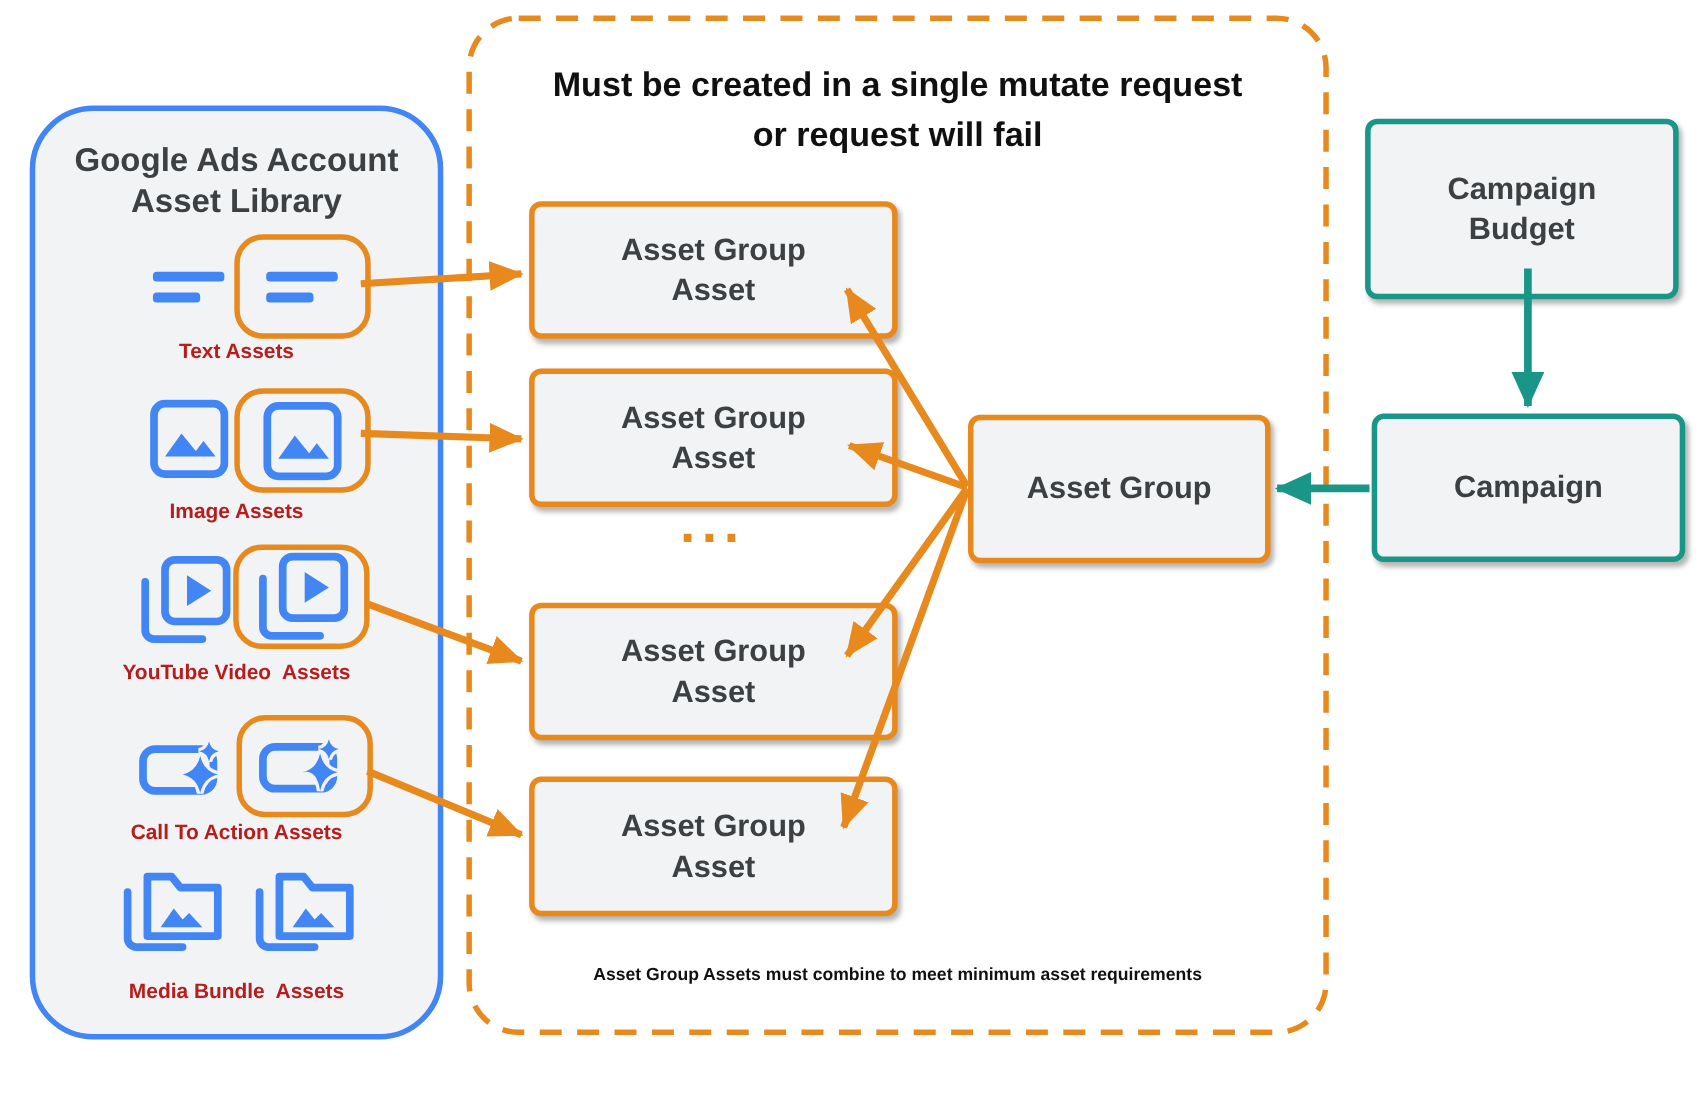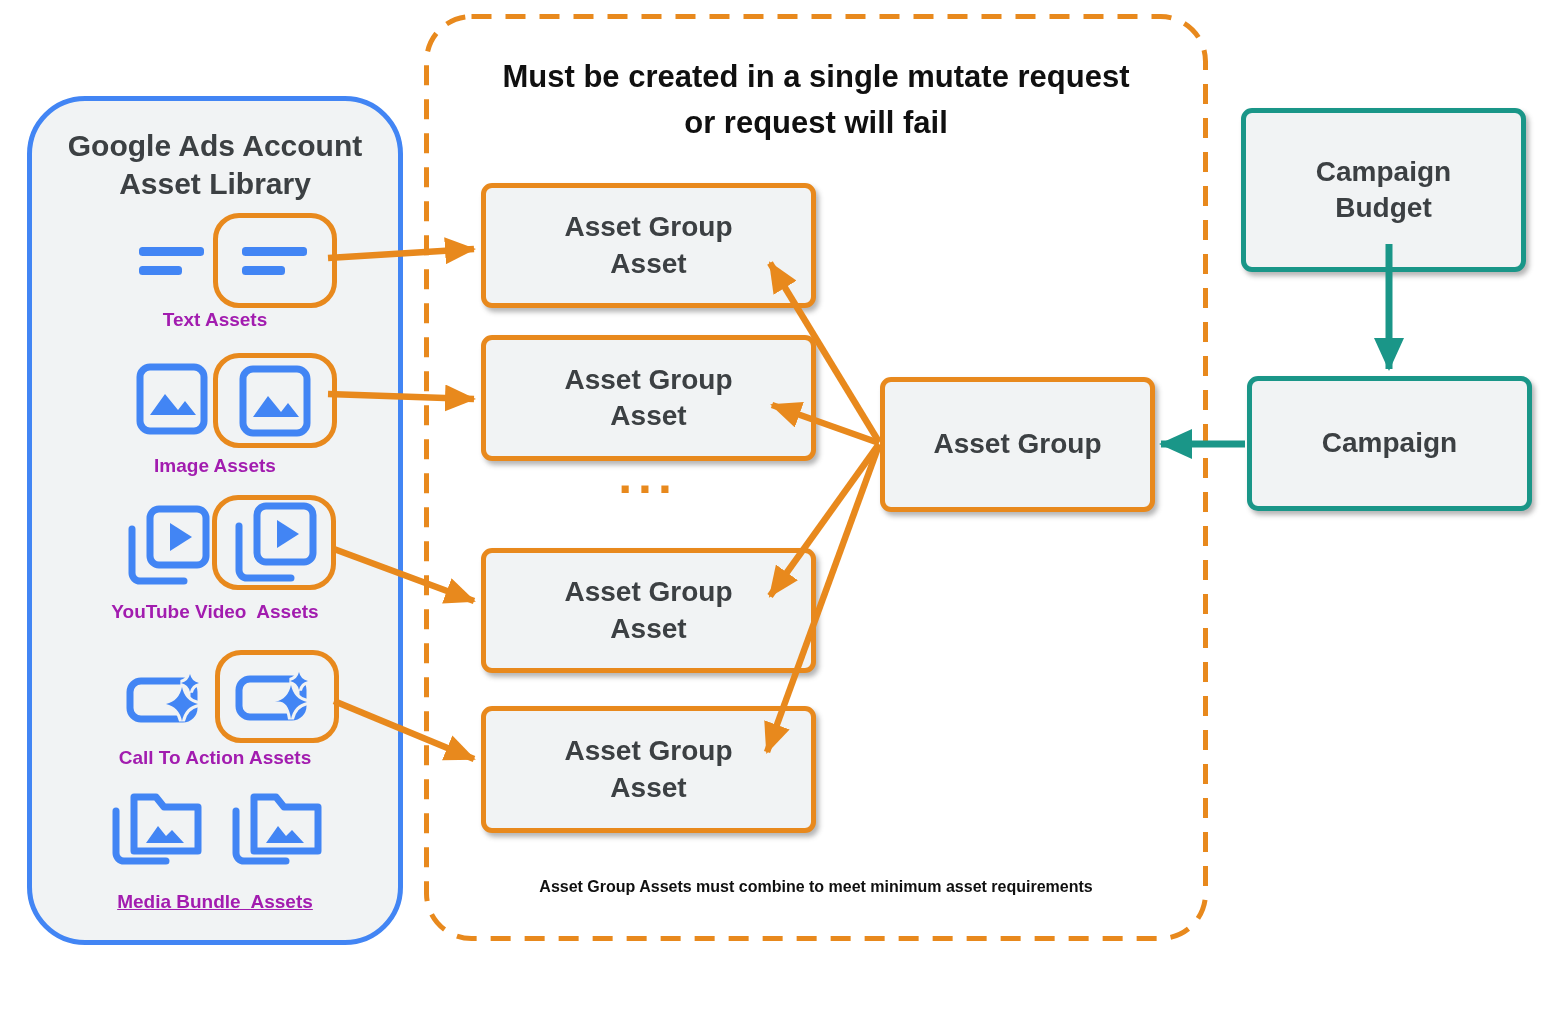--- a/index.html
+++ b/index.html
@@ -17,21 +17,21 @@
     position:absolute;left:0;right:0;top:26px;text-align:center;
     font-size:30px;font-weight:bold;color:#3c4043;line-height:1.28;
   }
   .library-title span{display:inline-block;max-width:320px;}
   .icon-wrap{
     position:absolute;width:124px;height:95px;border:5px solid #e8891d;border-radius:26px;
     box-sizing:border-box;display:flex;align-items:center;justify-content:center;
   }
   .lib-label{
     position:absolute;left:0;right:0;text-align:center;
-    font-size:19px;font-weight:bold;color:#a21caf;white-space:pre-wrap;
+    font-size:19px;font-weight:bold;color:#b91c1c;white-space:pre-wrap;
   }
   .plain-icon{position:absolute;}
   
   .mutate-title{
     position:absolute;left:424px;width:784px;top:54px;text-align:center;
     font-weight:bold;font-size:31px;color:#101010;line-height:1.48;z-index:2;
   }
   .mutate-footnote{
     position:absolute;left:424px;width:784px;top:878px;text-align:center;
     font-weight:bold;font-size:16px;color:#101010;z-index:2;
@@ -141,21 +141,21 @@
         <path class="blue-fill" d="M38 54 L50 37 L58 47 L64 41 L76 54 Z"></path>
       </svg>
     </div>
     <div class="plain-icon" style="left:196px;top:688px;">
       <svg width="96" height="78" viewBox="0 0 96 78">
         <path class="blue-stroke" d="M8 22 V64 a8 8 0 0 0 8 8 H58"></path>
         <path class="blue-stroke" d="M26 8 L48 8 L56 18 L90 18 L90 62 L26 62 Z"></path>
         <path class="blue-fill" d="M38 54 L50 37 L58 47 L64 41 L76 54 Z"></path>
       </svg>
     </div>
-    <div class="lib-label" style="top:790px;text-decoration:underline;">Media Bundle  Assets</div>
+    <div class="lib-label" style="top:790px;">Media Bundle  Assets</div>
   </div>
 
   <div class="mutate-title">
     <div>Must be created in a single mutate request</div>
     <div>or request will fail</div>
   </div>
 
   <div class="node orange aga" style="top:183px;">
     <span class="txt">Asset Group Asset</span>
   </div>

